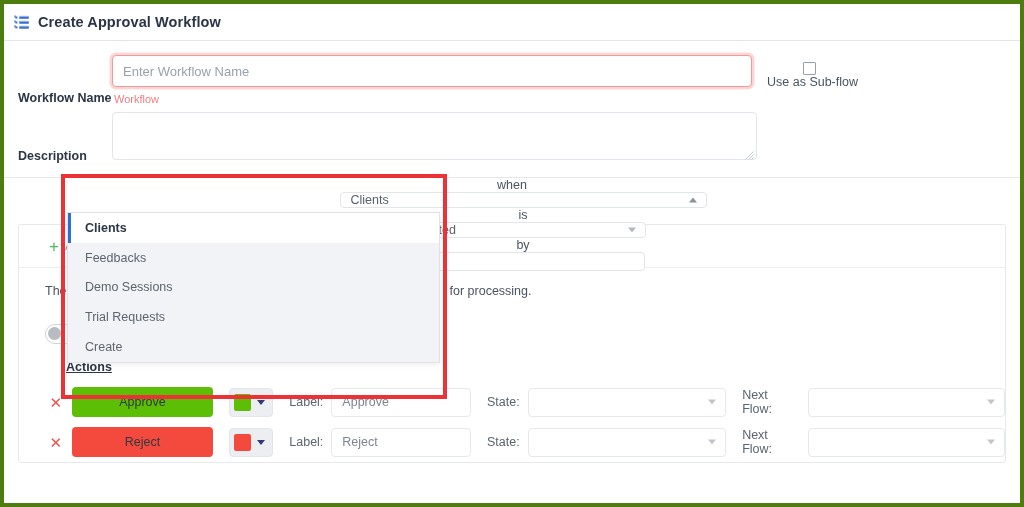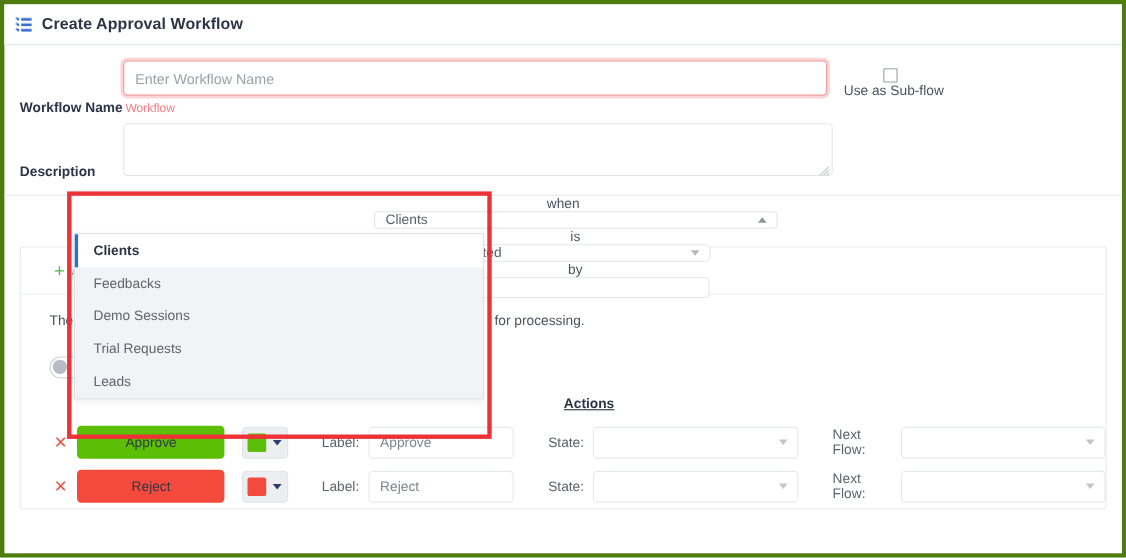--- a/index.html
+++ b/index.html
@@ -182,21 +182,20 @@
     position:absolute;left:2px;top:2px;
     width:13px;height:13px;border-radius:50%;
     background:#b7bcc2;
   }
   
   #actions-title{
     font-weight:bold;font-size:12.5px;
     color:#2c3545;
     text-decoration:underline;
     margin:6px 0 0 47px;
-    text-align:center;
   }
   .action-row{
     display:flex;align-items:center;
     height:40px;
     padding-left:28px;
   }
   .del-x{
     color:#f0504a;font-size:15px;
     width:18px;text-align:center;
     line-height:1;font-family:"Liberation Sans",sans-serif;
@@ -224,21 +223,21 @@
   }
   .color-picker .cp-caret{
     margin-left:6px;
     width:0;height:0;
     border-left:4px solid transparent;
     border-right:4px solid transparent;
     border-top:5px solid #2f3a6e;
   }
   .inline-lbl{
     font-size:12.5px;color:#5b646d;
-    margin-left:31px;
+    margin-left:16px;
   }
   .sm-input{
     height:29px;
     border:1px solid #e6e9ec;
     border-radius:4px;
     box-sizing:border-box;
     background:#fff;
     display:flex;align-items:center;
     padding:0 10px;
     font-size:12.5px;color:#7e858d;
@@ -446,18 +445,18 @@
       </div>
 
     </div>
   </div>
 
   <div id="dropdown">
       <div class="dd-item sel">Clients</div>
       <div class="dd-item">Feedbacks</div>
       <div class="dd-item">Demo Sessions</div>
       <div class="dd-item">Trial Requests</div>
-      <div class="dd-item">Leads</div>
+      <div class="dd-item">Create</div>
     </div>
 
   <div id="hl-rect" style="border-color: rgb(236, 50, 55);"></div>
 
 </div>
 
 </body></html>

